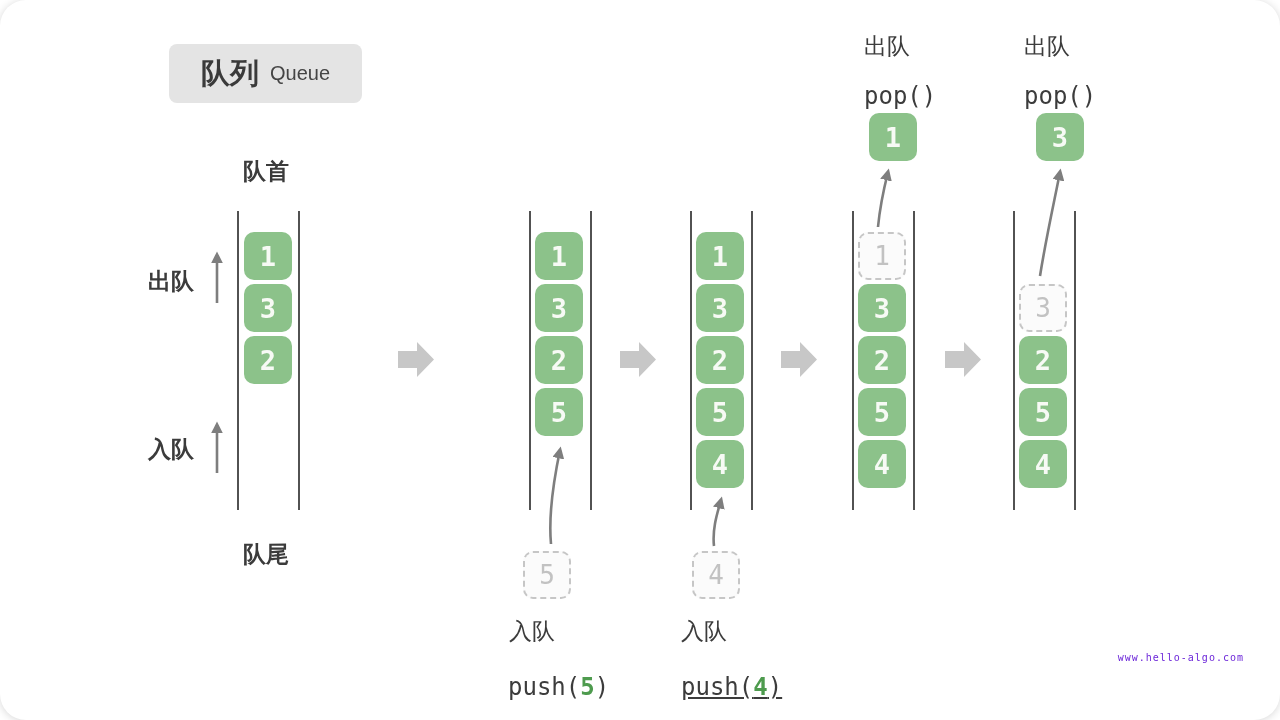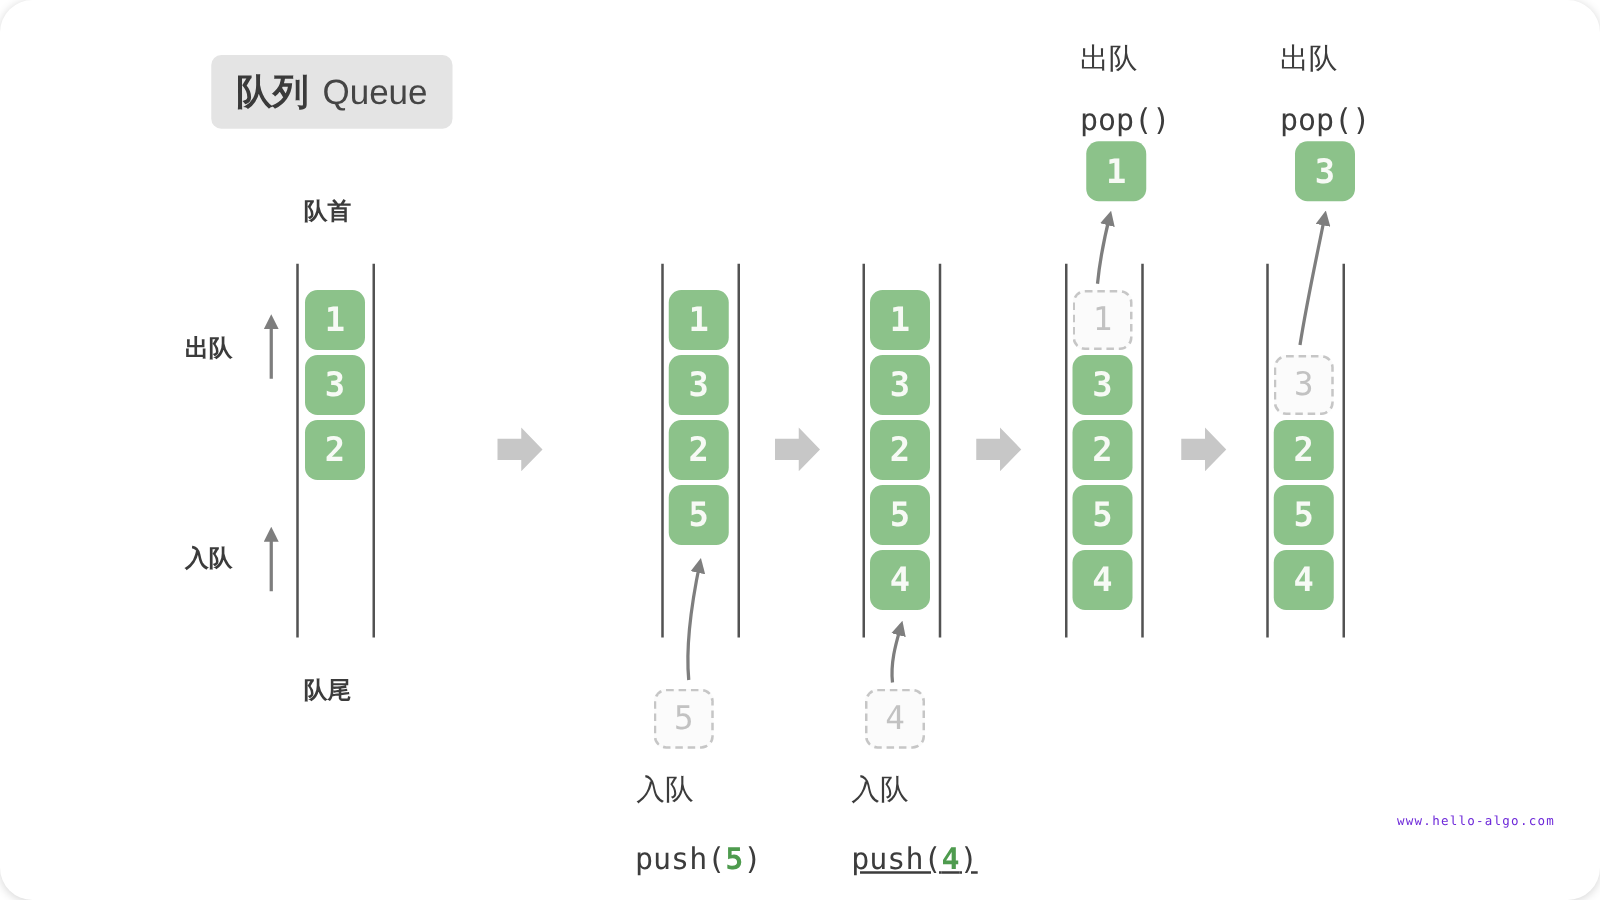--- a/index.html
+++ b/index.html
@@ -8,23 +8,23 @@
     position:relative;width:1280px;height:720px;background:#fff;
     border-radius:26px;box-shadow:0 1px 8px rgba(0,0,0,.16);overflow:hidden;
   }
   .abs{position:absolute;}
   
   .title-box{
     left:169px;top:44px;width:193px;height:59px;background:#E4E4E4;border-radius:8px;
     display:flex;align-items:center;justify-content:center;gap:11px;
   }
   .title-zh{font-size:29px;font-weight:bold;color:#3A3A3A;}
-  .title-en{font-size:28px;color:#454545;}
+  .title-en{font-size:20px;color:#454545;}
   
-  .lbl{font-size:19px;font-weight:bold;color:#3B3B3B;white-space:nowrap;}
+  .lbl{font-size:23px;font-weight:bold;color:#3B3B3B;white-space:nowrap;}
   .oplbl{font-size:23px;font-weight:400;color:#3C3C3C;white-space:nowrap;}
   .code{font-family:"DejaVu Sans Mono",monospace;font-size:24px;color:#3C3C3C;white-space:nowrap;margin-top:16px;}
   .code .arg{color:#4E9B4E;font-weight:bold;}
   
   .vline{position:absolute;top:211px;width:2px;height:299px;background:#525252;}
   
   .item{
     position:absolute;width:48px;height:48px;border-radius:10px;background:#8CC28A;
     display:flex;align-items:center;justify-content:center;
     font-family:"DejaVu Sans Mono",monospace;font-size:27px;font-weight:bold;color:#F7FAF5;

